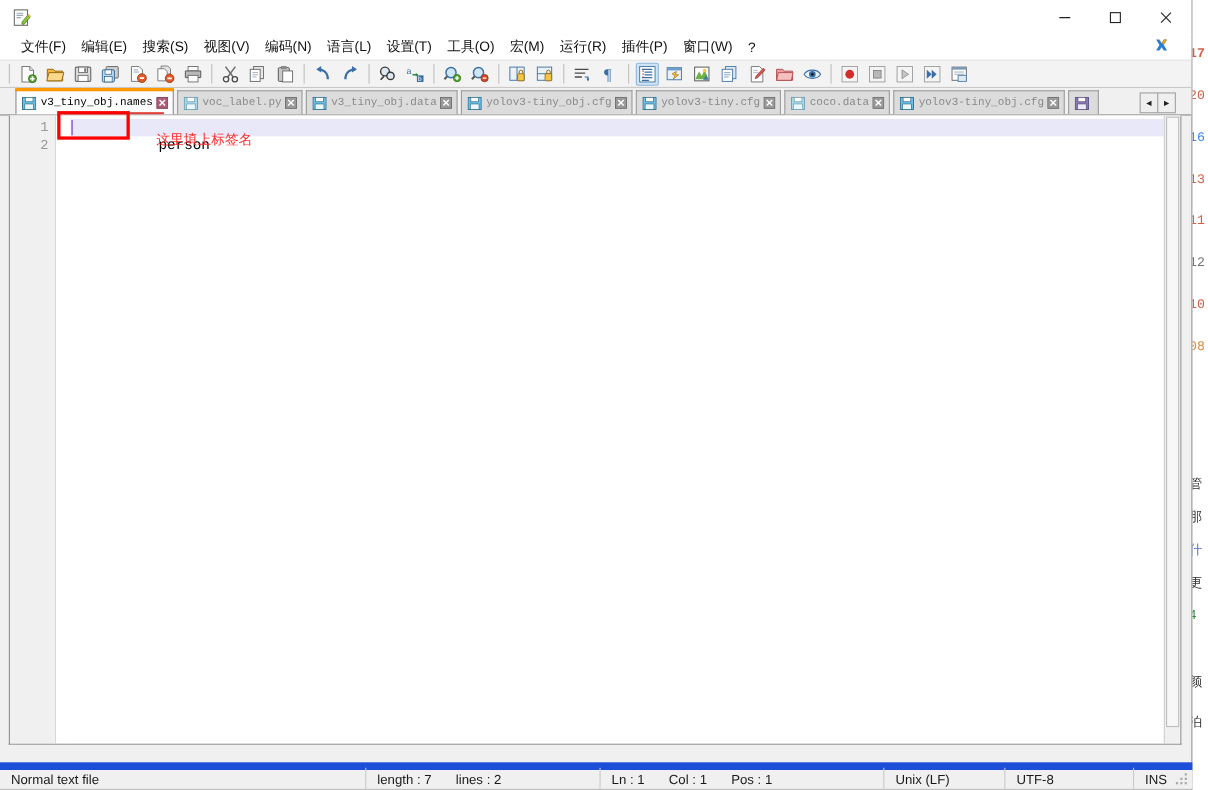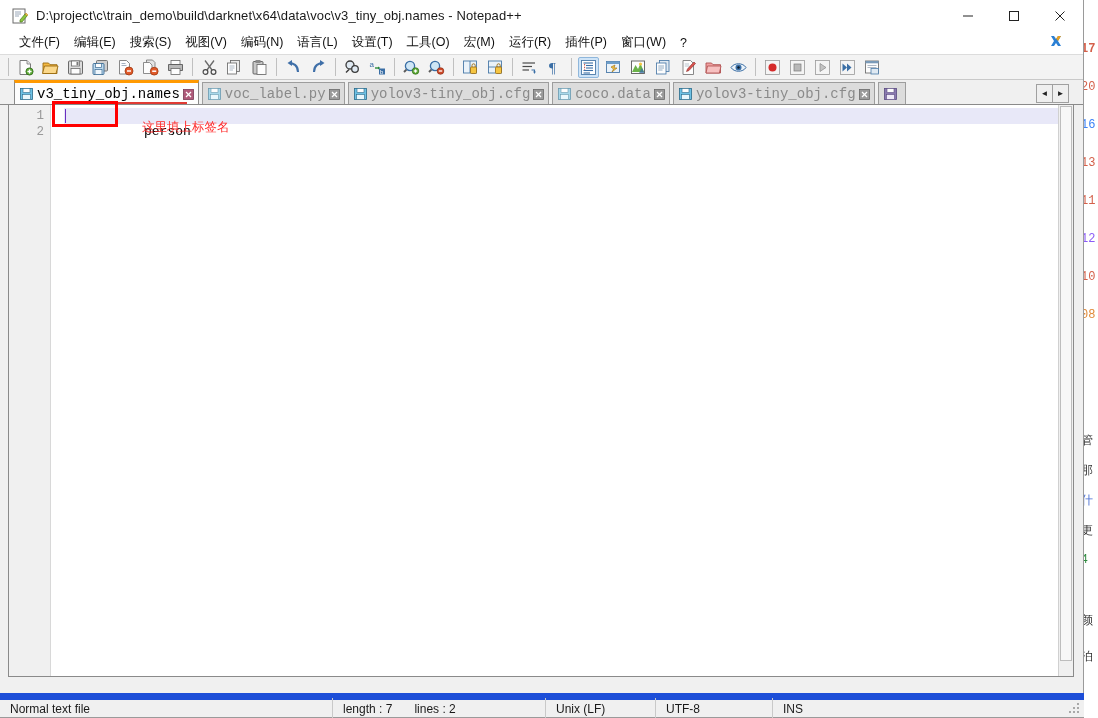--- a/index.html
+++ b/index.html
@@ -82,21 +82,21 @@
   .tabbar{
     height:25px;background:#f0f0f0;
     display:flex;align-items:flex-end;
     padding-left:14px;box-sizing:border-box;
     border-bottom:1px solid #8a8a8a;position:relative;overflow:hidden;
   }
   .tab{
     height:22px;display:flex;align-items:center;
     padding:0 4px 0 5px;margin-right:3px;box-sizing:border-box;
     background:#dcdcdc;border:1px solid #9d9d9d;border-bottom:none;
-    font-family:"Liberation Mono",monospace;font-size:14px;color:#8a8a8a;
+    font-family:"Liberation Mono",monospace;font-size:10px;color:#8a8a8a;
     white-space:nowrap;flex:none;position:relative;
   }
   .tab.active{
     background:#fdfdfd;color:#000;height:24px;
     border:1px solid #8a8a8a;border-bottom:none;
     border-top:3px solid #ff9900;
   }
   .tab.active::after{
     content:"";position:absolute;left:30%;right:6%;bottom:0;height:2px;background:#e03a34;
   }
@@ -184,21 +184,21 @@
 <body>
 
 <div class="app">
 
   <div class="bg-window">
     <div class="bg-num" style="top:42px;color:#d4604a;font-weight:bold;">17</div>
     <div class="bg-num" style="top:80px;color:#d4604a;">20</div>
     <div class="bg-num" style="top:118px;color:#3b82f6;">16</div>
     <div class="bg-num" style="top:156px;color:#d4604a;">13</div>
     <div class="bg-num" style="top:194px;color:#d4604a;">11</div>
-    <div class="bg-num" style="top:232px;color:#8b5cf6;">12</div>
+    <div class="bg-num" style="top:232px;color:#737373;">12</div>
     <div class="bg-num" style="top:270px;color:#d4604a;">10</div>
     <div class="bg-num" style="top:308px;color:#e08a3a;">08</div>
     <div class="bg-cjk" style="top:432px;color:#333;">管</div>
     <div class="bg-cjk" style="top:462px;color:#333;">那</div>
     <div class="bg-cjk" style="top:492px;color:#4a6fd4;">什</div>
     <div class="bg-cjk" style="top:522px;color:#333;">更</div>
     <div class="bg-cjk" style="top:552px;color:#2e8b3e;">4</div>
     <div class="bg-cjk" style="top:612px;color:#333;">颜</div>
     <div class="bg-cjk" style="top:648px;color:#333;">泊</div>
   </div>
@@ -209,21 +209,20 @@
       <div class="title-icon">
         <svg width="16" height="16" viewBox="0 0 16 16">
           <rect x="1" y="1" width="12" height="14" fill="#ffffff" stroke="#6b6b6b" stroke-width="1"></rect>
           <line x1="3" y1="4" x2="9" y2="4" stroke="#9aa7b8" stroke-width="1"></line>
           <line x1="3" y1="6" x2="9" y2="6" stroke="#9aa7b8" stroke-width="1"></line>
           <line x1="3" y1="8" x2="7" y2="8" stroke="#9aa7b8" stroke-width="1"></line>
           <path d="M8 12 L13 6 L15 8 L10 14 L8 14 Z" fill="#8cc63f" stroke="#4a7a1e" stroke-width="0.7"></path>
           <path d="M13 6 L15 8 L16 7 L14 5 Z" fill="#f2c14e" stroke="#b08a1e" stroke-width="0.6"></path>
         </svg>
       </div>
-      <div class="title-text">D:\project\c\train_demo\build\darknet\x64\data\voc\v3_tiny_obj.names - Notepad++</div>
       <div class="win-btns">
         <div class="win-btn">
           <svg width="12" height="12" viewBox="0 0 12 12">
               <line x1="1" y1="6" x2="11" y2="6" stroke="#222" stroke-width="1"></line>
             </svg>
         </div>
         <div class="win-btn">
           <svg width="12" height="12" viewBox="0 0 12 12">
               <rect x="1.5" y="1.5" width="9" height="9" fill="none" stroke="#222" stroke-width="1"></rect>
             </svg>
@@ -563,39 +562,73 @@
         <span class="tab-label">voc_label.py</span>
         <span class="tab-close">
           <svg width="11" height="11" viewBox="0 0 11 11">
             <rect x="0.5" y="0.5" width="10" height="10" fill="#9a9a9a" stroke="#6a6a6a" stroke-width="0.8"></rect>
             <line x1="3" y1="3" x2="8" y2="8" stroke="#fff" stroke-width="1.3"></line>
             <line x1="8" y1="3" x2="3" y2="8" stroke="#fff" stroke-width="1.3"></line>
           </svg>
         </span>
       </div>
 
-
       <div class="tab">
         <span class="tab-icon">
           <svg width="13" height="12" viewBox="0 0 13 12">
             <rect x="0.5" y="0.5" width="12" height="11" fill="#6ec1e4" stroke="#2a6a8a" stroke-width="0.8"></rect>
             <rect x="3" y="0.5" width="7" height="4" fill="#fdfdfd" stroke="#2a6a8a" stroke-width="0.6"></rect>
             <rect x="2.5" y="6.5" width="8" height="5" fill="#eaf7fc" stroke="#2a6a8a" stroke-width="0.6"></rect>
           </svg>
         </span>
+        <span class="tab-label">v3_tiny_obj.data</span>
+        <span class="tab-close">
+          <svg width="11" height="11" viewBox="0 0 11 11">
+            <rect x="0.5" y="0.5" width="10" height="10" fill="#9a9a9a" stroke="#6a6a6a" stroke-width="0.8"></rect>
+            <line x1="3" y1="3" x2="8" y2="8" stroke="#fff" stroke-width="1.3"></line>
+            <line x1="8" y1="3" x2="3" y2="8" stroke="#fff" stroke-width="1.3"></line>
+          </svg>
+        </span>
+      </div>
+
+      <div class="tab">
+        <span class="tab-icon">
+          <svg width="13" height="12" viewBox="0 0 13 12">
+            <rect x="0.5" y="0.5" width="12" height="11" fill="#6ec1e4" stroke="#2a6a8a" stroke-width="0.8"></rect>
+            <rect x="3" y="0.5" width="7" height="4" fill="#fdfdfd" stroke="#2a6a8a" stroke-width="0.6"></rect>
+            <rect x="2.5" y="6.5" width="8" height="5" fill="#eaf7fc" stroke="#2a6a8a" stroke-width="0.6"></rect>
+          </svg>
+        </span>
         <span class="tab-label">yolov3-tiny_obj.cfg</span>
         <span class="tab-close">
           <svg width="11" height="11" viewBox="0 0 11 11">
             <rect x="0.5" y="0.5" width="10" height="10" fill="#9a9a9a" stroke="#6a6a6a" stroke-width="0.8"></rect>
             <line x1="3" y1="3" x2="8" y2="8" stroke="#fff" stroke-width="1.3"></line>
             <line x1="8" y1="3" x2="3" y2="8" stroke="#fff" stroke-width="1.3"></line>
           </svg>
         </span>
       </div>
 
+      <div class="tab">
+        <span class="tab-icon">
+          <svg width="13" height="12" viewBox="0 0 13 12">
+            <rect x="0.5" y="0.5" width="12" height="11" fill="#6ec1e4" stroke="#2a6a8a" stroke-width="0.8"></rect>
+            <rect x="3" y="0.5" width="7" height="4" fill="#fdfdfd" stroke="#2a6a8a" stroke-width="0.6"></rect>
+            <rect x="2.5" y="6.5" width="8" height="5" fill="#eaf7fc" stroke="#2a6a8a" stroke-width="0.6"></rect>
+          </svg>
+        </span>
+        <span class="tab-label">yolov3-tiny.cfg</span>
+        <span class="tab-close">
+          <svg width="11" height="11" viewBox="0 0 11 11">
+            <rect x="0.5" y="0.5" width="10" height="10" fill="#9a9a9a" stroke="#6a6a6a" stroke-width="0.8"></rect>
+            <line x1="3" y1="3" x2="8" y2="8" stroke="#fff" stroke-width="1.3"></line>
+            <line x1="8" y1="3" x2="3" y2="8" stroke="#fff" stroke-width="1.3"></line>
+          </svg>
+        </span>
+      </div>
 
       <div class="tab">
         <span class="tab-icon">
           <svg width="13" height="12" viewBox="0 0 13 12">
             <rect x="0.5" y="0.5" width="12" height="11" fill="#a8d8ea" stroke="#6a9ab0" stroke-width="0.8"></rect>
             <rect x="3" y="0.5" width="7" height="4" fill="#fdfdfd" stroke="#6a9ab0" stroke-width="0.6"></rect>
             <rect x="2.5" y="6.5" width="8" height="5" fill="#eaf7fc" stroke="#6a9ab0" stroke-width="0.6"></rect>
           </svg>
         </span>
         <span class="tab-label">coco.data</span>
@@ -664,20 +697,25 @@
       <div class="vscroll">
         <div class="thumb"></div>
       </div>
     </div>
 
     <div class="statusbar">
       <div class="sb-cell" style="width:333px;">Normal text file</div>
       <div class="sb-cell" style="width:213px;">
         <span class="sb-sub">length : 7</span>
         <span>lines : 2</span>
+      </div>
+      <div class="sb-cell" style="width:258px;">
+        <span class="sb-sub">Ln : 1</span>
+        <span class="sb-sub">Col : 1</span>
+        <span>Pos : 1</span>
       </div>
       <div class="sb-cell" style="width:110px;">Unix (LF)</div>
       <div class="sb-cell" style="width:117px;">UTF-8</div>
       <div class="sb-cell" style="width:50px;border-right:none;">INS</div>
       <div class="grip">
         <svg width="14" height="14" viewBox="0 0 14 14">
           <g fill="#a8a8a8">
             <rect x="10" y="10" width="2" height="2"></rect>
               <rect x="6" y="10" width="2" height="2"></rect>
             <rect x="2" y="10" width="2" height="2"></rect>

